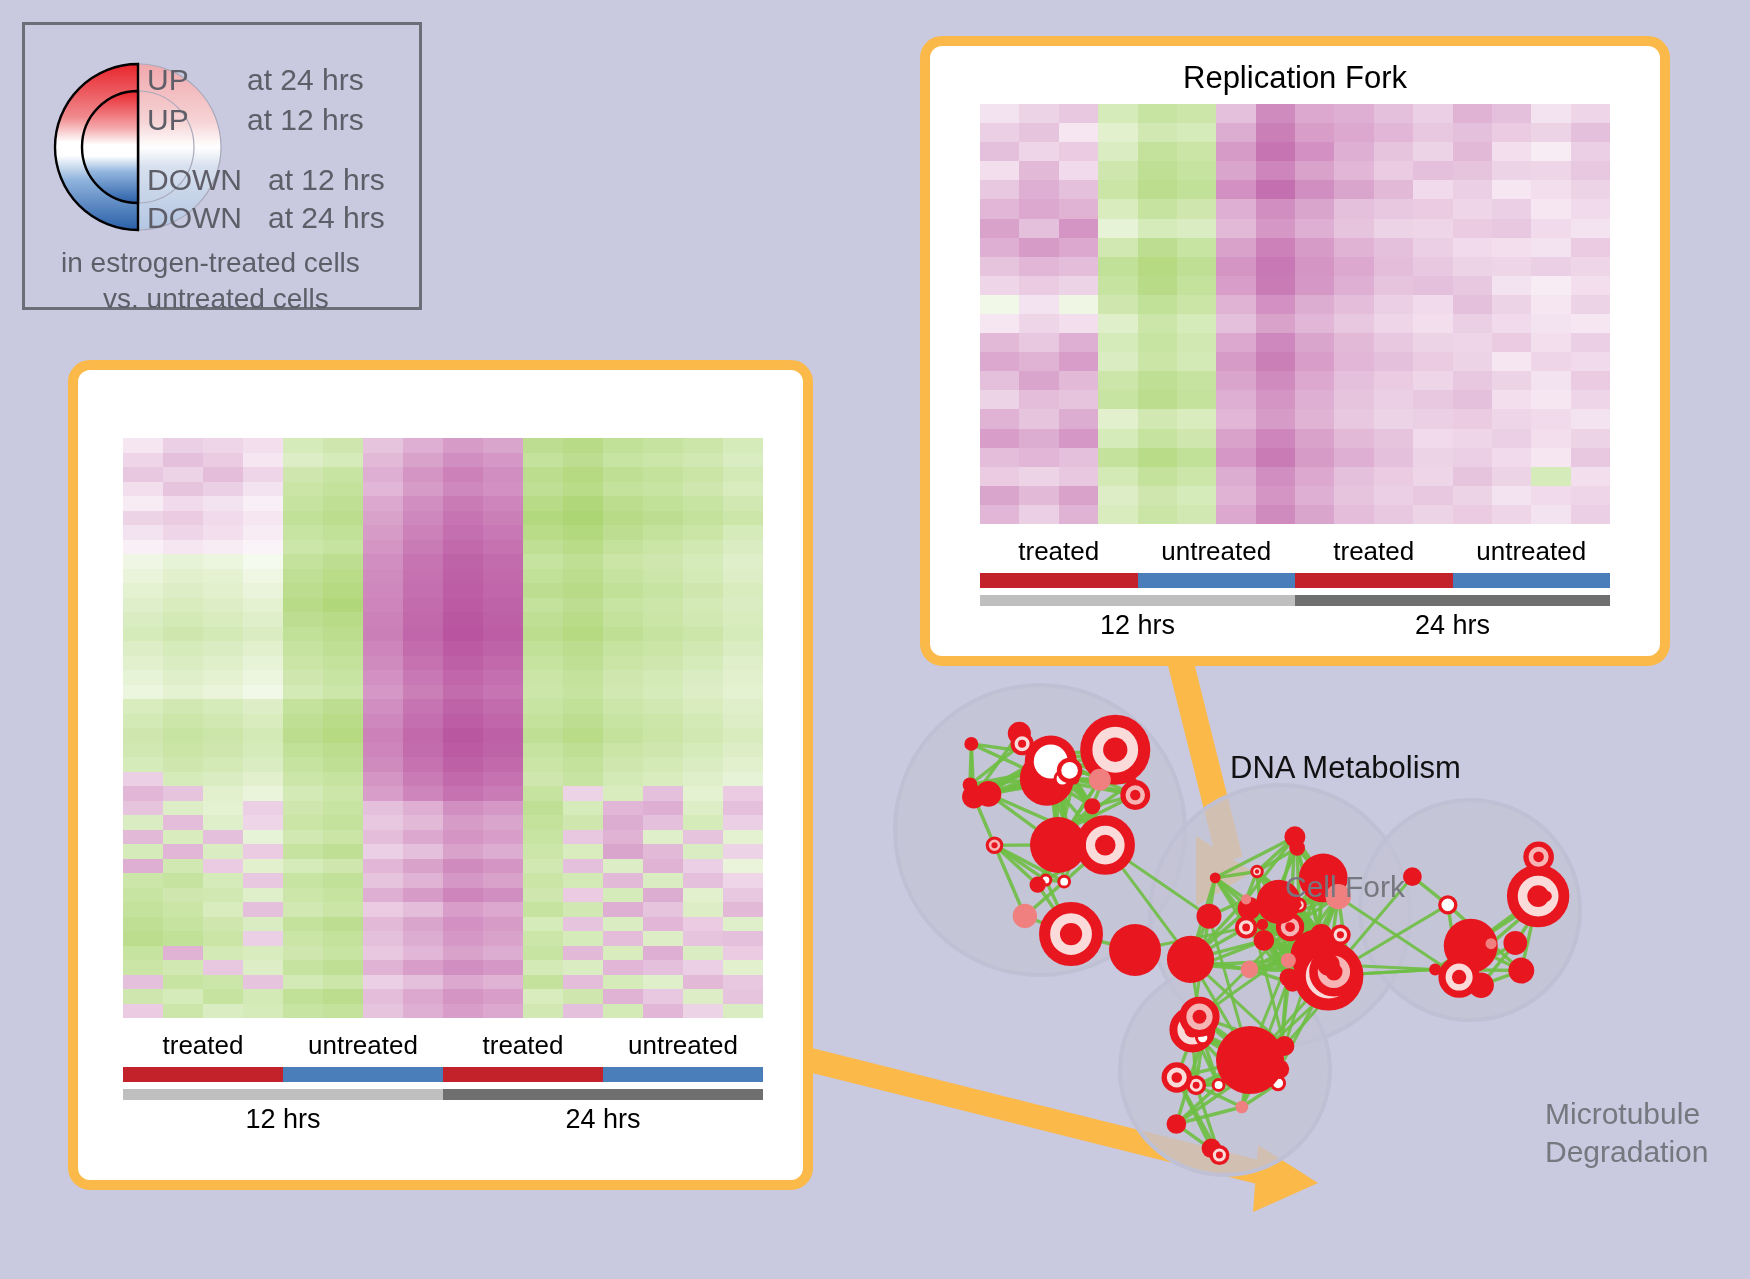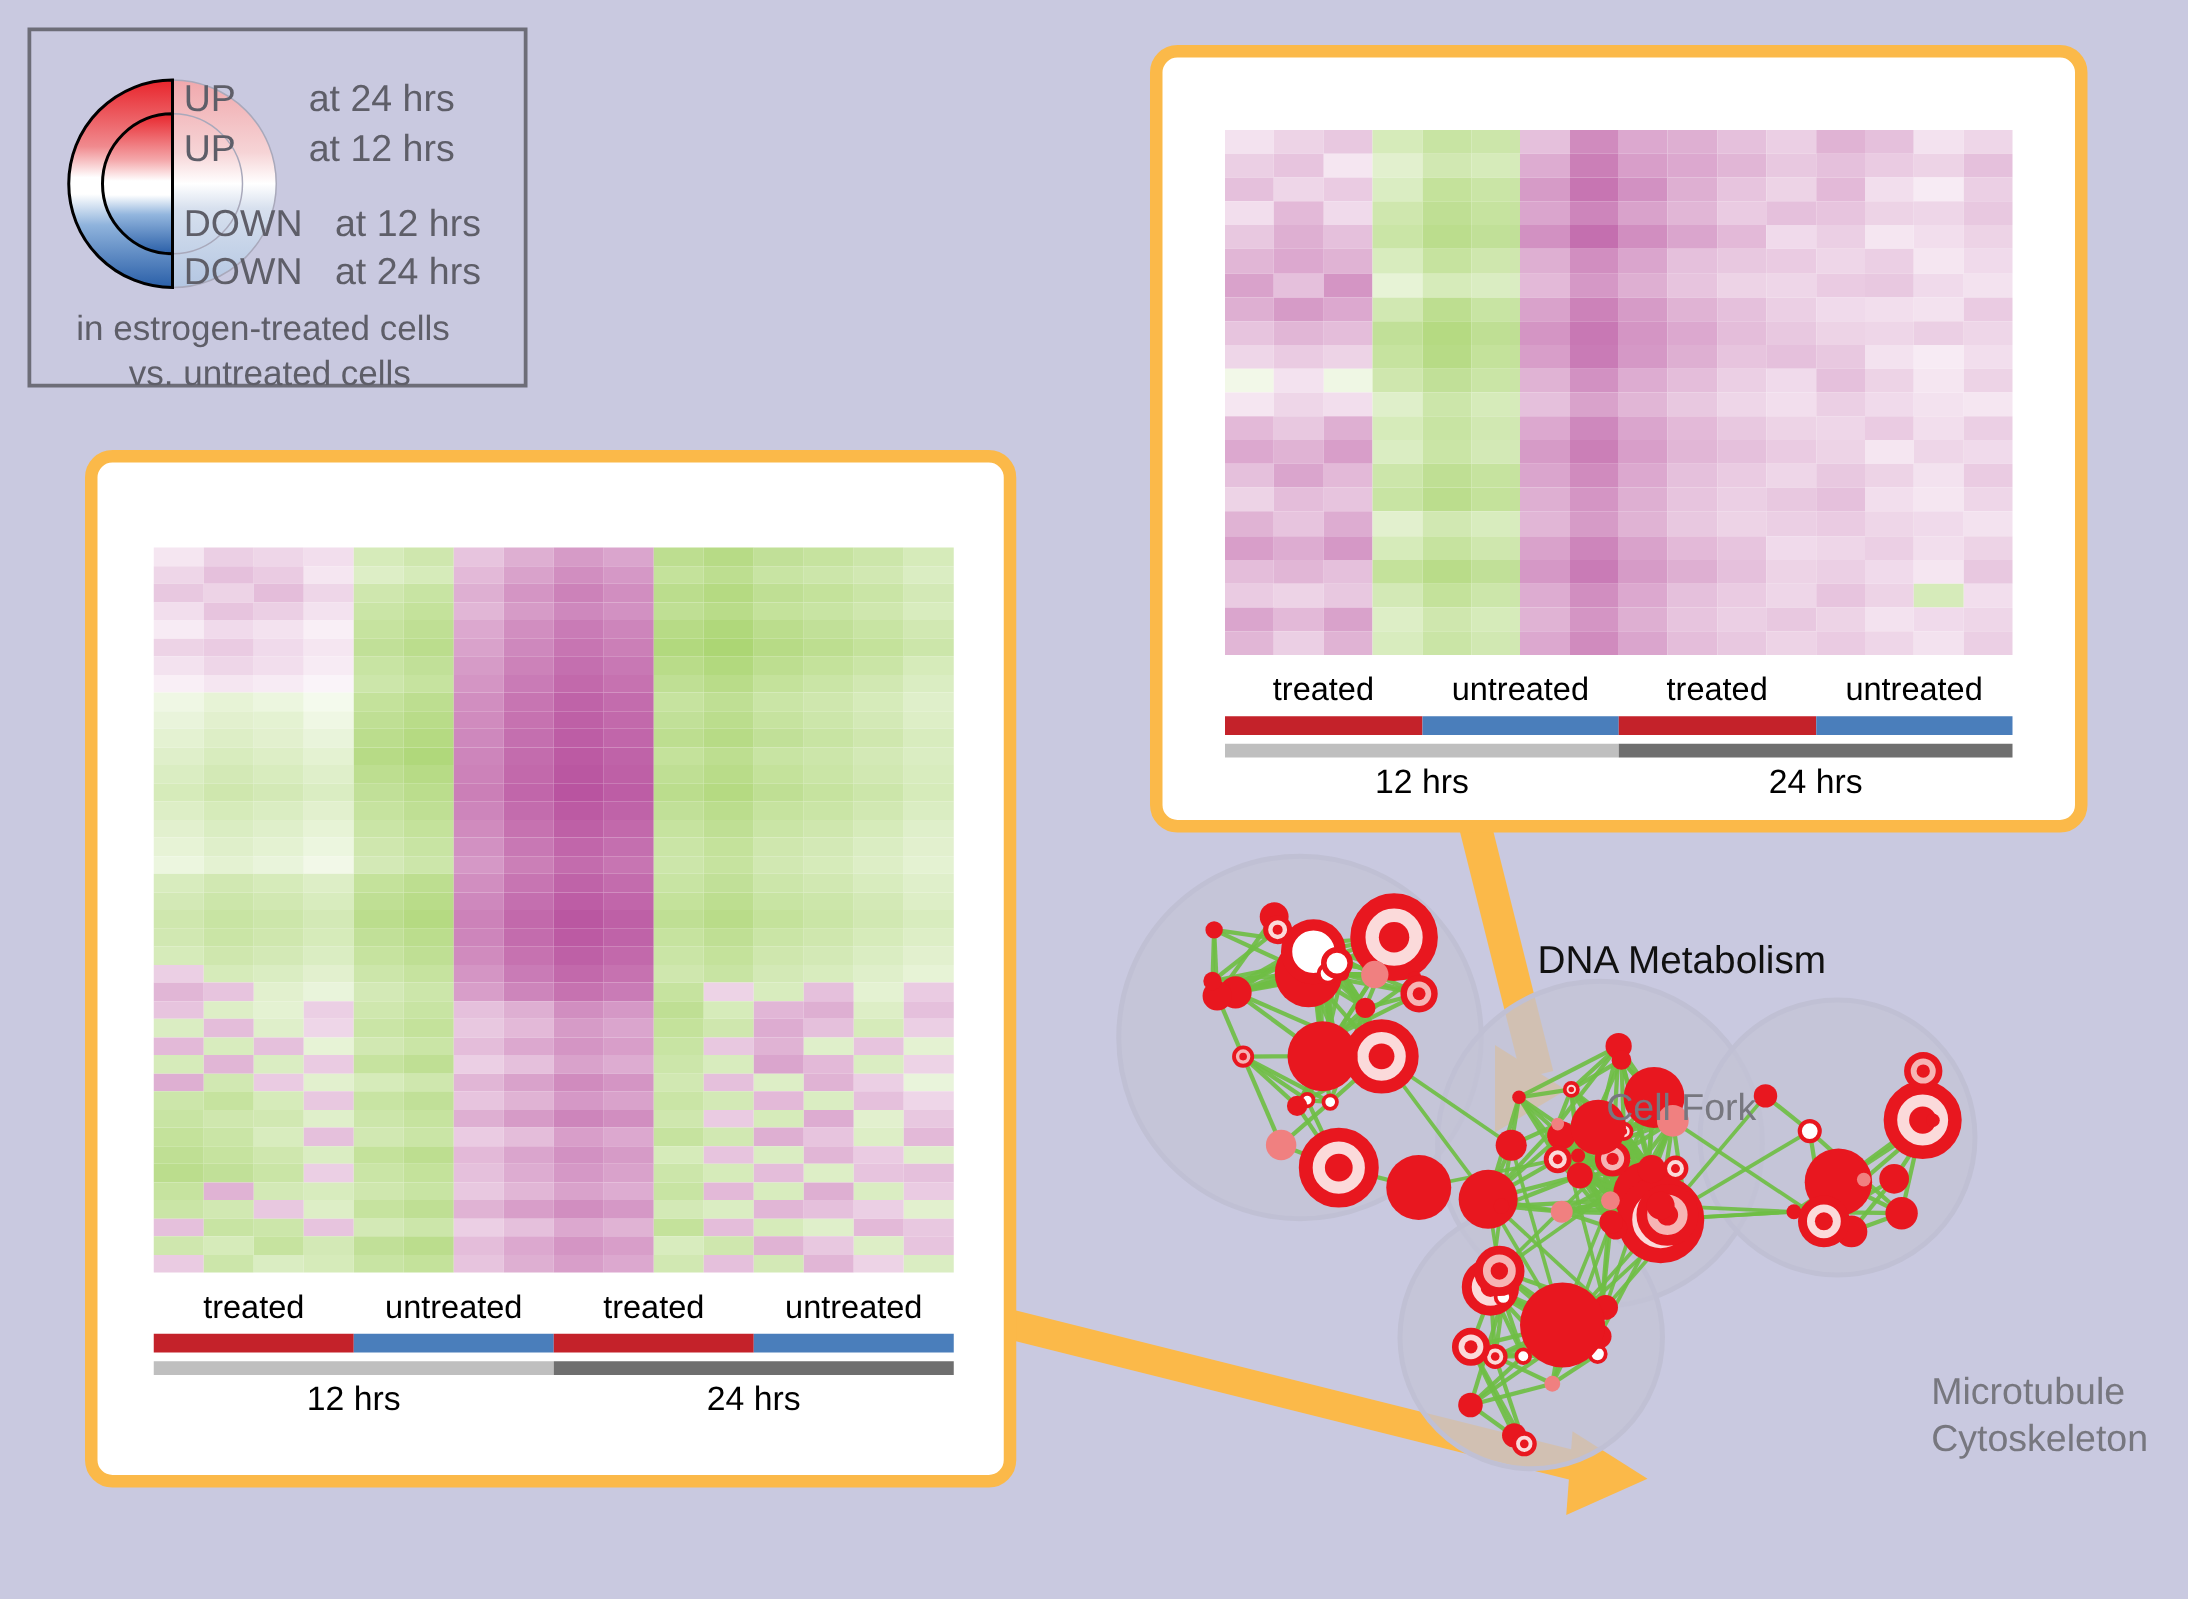--- a/index.html
+++ b/index.html
@@ -123,20 +123,21 @@
   <svg style="position:absolute;left:0;top:0;width:1750px;height:1279px;pointer-events:none;">
 
     <path d="M1180,660 L1230,860" stroke="#fbb949" stroke-width="26" fill="none"></path>
     <path d="M1196,836 L1253,872 L1196,906 Z" fill="#fbb949"></path>
 
     <path d="M810,1060 L1290,1180" stroke="#fbb949" stroke-width="24" fill="none"></path>
     <path d="M1258,1145 L1318,1183 L1253,1212 Z" fill="#fbb949"></path>
   </svg>
 
   <div class="panel" id="panel-rf">
+    <div class="panel-title">Replication Fork</div>
     <div class="hm" id="hm-rf" style="left: 50px; top: 58px; width: 630px; height: 420px; grid-template-columns: repeat(16, 1fr); grid-template-rows: repeat(22, 1fr);">
         <div style="background: rgb(243, 226, 239);"></div>
         <div style="background: rgb(237, 211, 230);"></div>
         <div style="background: rgb(232, 200, 224);"></div>
         <div style="background: rgb(214, 235, 186);"></div>
         <div style="background: rgb(200, 228, 163);"></div>
         <div style="background: rgb(204, 230, 170);"></div>
         <div style="background: rgb(229, 192, 220);"></div>
         <div style="background: rgb(208, 139, 190);"></div>
         <div style="background: rgb(220, 168, 207);"></div>
@@ -1670,16 +1671,16 @@
         <circle cx="255" cy="310" r="26" fill="#e8171f"></circle>
         <circle cx="370" cy="420" r="34" fill="#e8171f"></circle>
         <circle cx="178" cy="205" r="28" fill="#e8171f"></circle>
       </g>
     </svg>
 
   <div class="net-label" id="lbl-dna">DNA Metabolism</div>
   <div class="net-label" id="lbl-cc">Cell Fork</div>
   <div class="net-label" id="lbl-mt">
     <div>Microtubule</div>
-    <div>Cytoskeleton</div>
+    <div>Degradation</div>
   </div>
 
 </div>
 
 </body></html>

